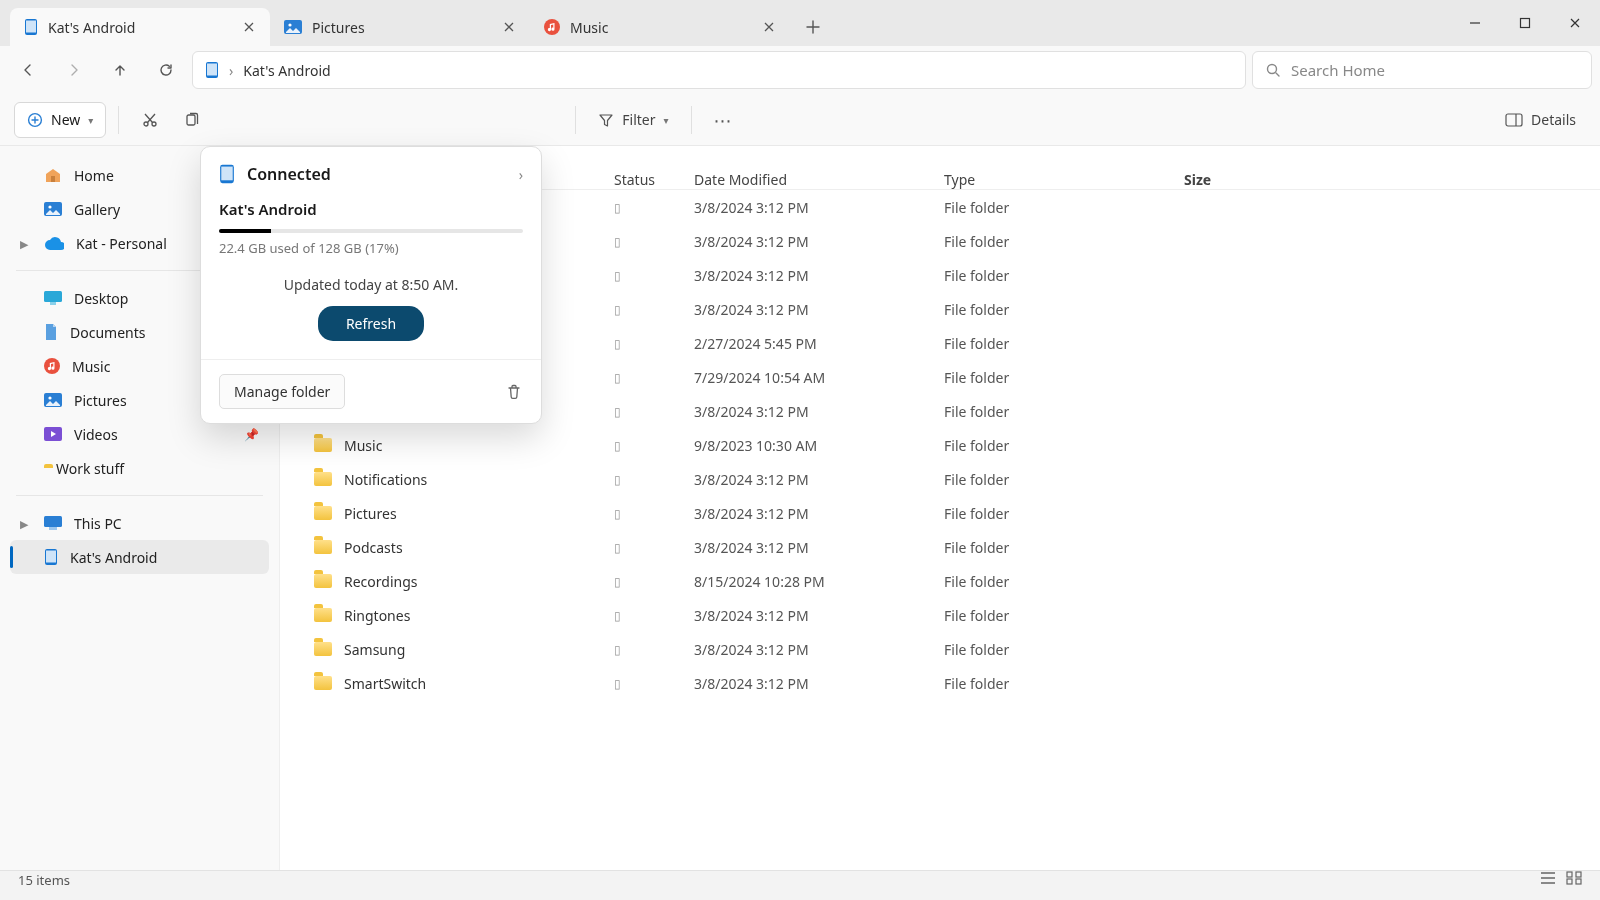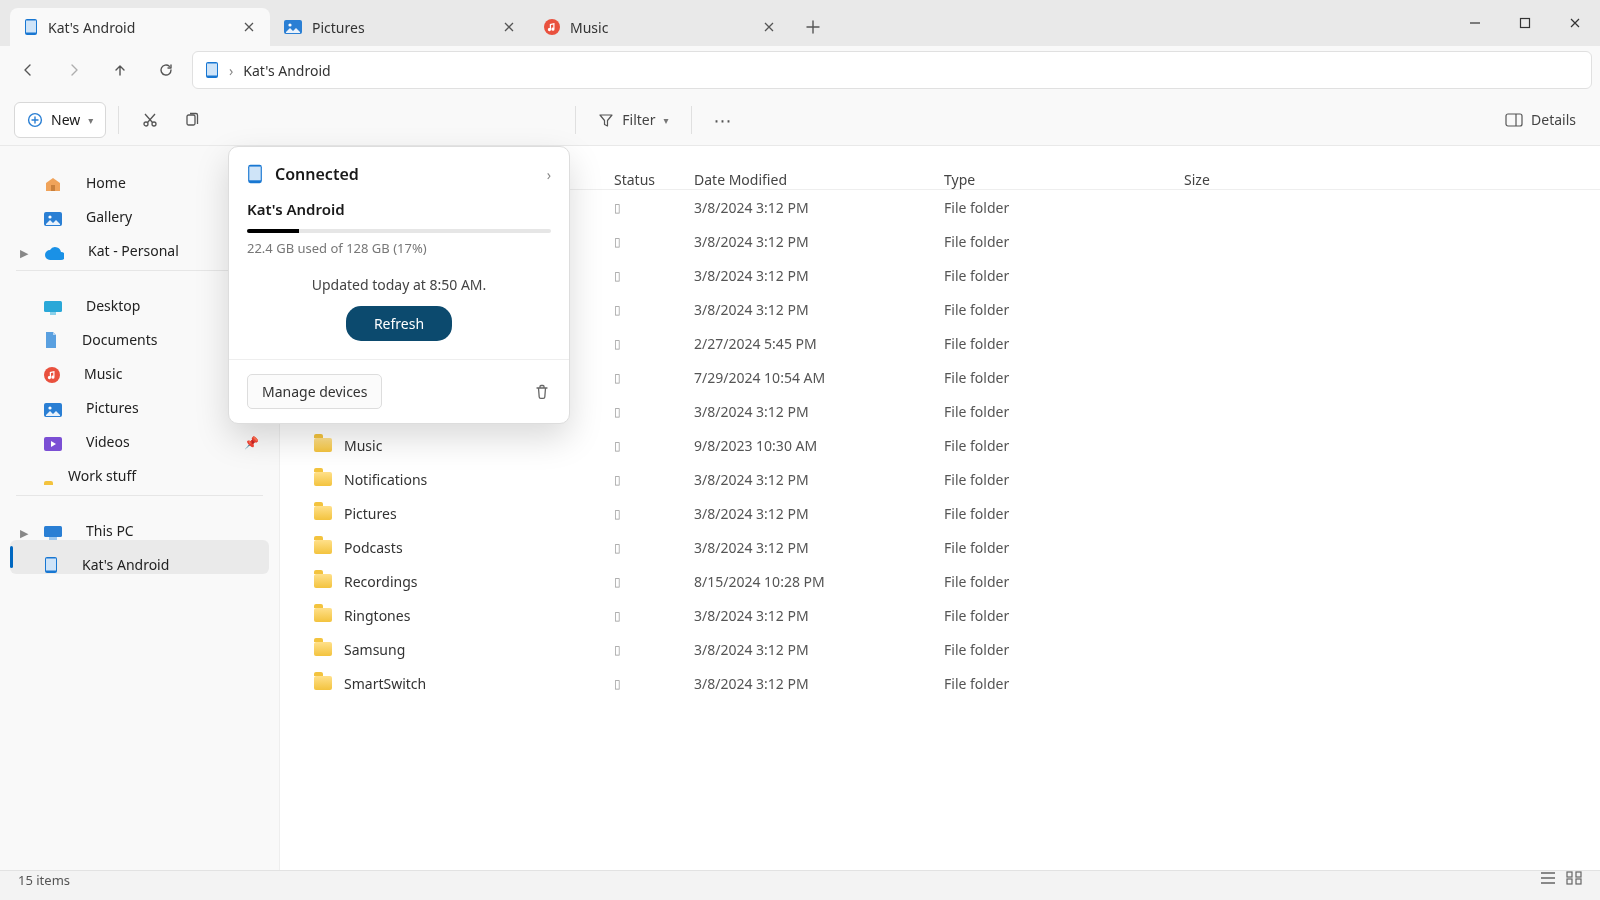--- a/index.html
+++ b/index.html
@@ -26,49 +26,49 @@
   .cmdbar { height: 52px; background:#f9f9f9; display:flex; align-items:center; padding: 0 14px; gap:4px; border-bottom:1px solid #e9e9e9;}
   .cmd-new { height:36px; display:flex; align-items:center; gap:8px; padding:0 12px; border:1px solid #d8d8d8; border-radius:6px; background:#fff;justify-content:space-between;}
   .cmd-icon { width:38px; height:36px; display:flex; align-items:center; justify-content:center; color:#555; border-radius:6px;}
   .cmd-sep { width:1px; height:28px; background:#e0e0e0; margin:0 8px;}
   .cmd-filter { display:flex; align-items:center; gap:8px; padding:0 10px; height:36px; color:#444;}
   .cmd-details { margin-left:auto; display:flex; align-items:center; gap:8px; padding:0 10px; height:36px; color:#444;}
 
   
   .body { position: relative; display:flex; height: calc(900px - 46px - 48px - 52px - 30px); background:#fff;}
   .sidebar { width: 280px; padding: 12px 10px; background:#f9f9f9; border-right:1px solid #eee; overflow:hidden;}
-  .nav-item { height:34px; display:flex; align-items:flex-end; gap:24px; padding:0 10px 0 34px; border-radius:6px; color:#222; position:relative;}
+  .nav-item { height:34px; display:flex; align-items:center; gap:12px; padding:0 10px 0 34px; border-radius:6px; color:#222; position:relative;}
   .nav-item .chev { position:absolute; left:10px; color:#888; font-size:11px;}
   .nav-item.selected { background: #eaeaea; }
   .accent-bar { position:absolute; left:0; top:6px; bottom:6px; width:3px; background:#0067c0; border-radius:3px;}
   .nav-sep { height:1px; background:#e6e6e6; margin:10px 6px;}
   .pin { margin-left:auto; color:#9a9a9a; font-size:12px;}
 
   
   .list { flex:1; display:flex; flex-direction:column; }
   .cols { height:44px; display:flex; align-items:flex-end; border-bottom:1px solid #eee; color:#444; padding-left: 34px;}
   .col-name   { width: 300px;}
   .col-status { width: 80px;}
   .col-date   { width: 250px;}
   .col-type   { width: 240px;}
-  .col-size   { flex:1;}
+  .col-size   { flex:1;font-weight:bold;}
   .rows { flex:1; overflow:auto;}
   .row { height:34px; display:flex; align-items:center; padding-left:34px; color:#333;}
   .row .col-name { display:flex; align-items:center; gap:12px;}
   .row .col-status { color:#999; font-size:12px;}
   .row .col-date, .row .col-type { color:#555;}
   .folder-icon { width:18px; height:14px; background: linear-gradient(#ffe08a,#f3c33e); border-radius:2px; position:relative;}
   .folder-icon::before { content:""; position:absolute; left:0; top:-4px; width:9px; height:4px; background:#f3c33e; border-radius:2px 2px 0 0;}
 
   
   .footer { height:30px; background:#f3f3f3; border-top:1px solid #e2e2e2; display:flex; align-items:flex-start; padding:0 18px; color:#555; font-size:13px;}
   .footer .view-toggle { margin-left:auto; display:flex; gap:10px;}
 
   
-  .popup { position:absolute; left: 228px; top: 0px; width: 342px; background:#fff; border:1px solid #ddd; border-radius:10px; box-shadow: 0 14px 34px rgba(0,0,0,.15); padding: 0; z-index:50; }
+  .popup { position:absolute; left: 200px; top: 0px; width: 342px; background:#fff; border:1px solid #ddd; border-radius:10px; box-shadow: 0 14px 34px rgba(0,0,0,.15); padding: 0; z-index:50; }
   .popup-head { display:flex; align-items:center; gap:12px; padding:16px 18px 10px;}
   .popup-head .title { font-size:16px; font-weight:600; flex:1;}
   .popup-device { padding: 4px 18px 0;}
   .popup-device .name { font-weight:600; font-size:15px;}
   .popup-progress { height:4px; background:#e6e6e6; border-radius:2px; margin:10px 18px 6px; position:relative; overflow:hidden;}
   .popup-progress .fill { position:absolute; inset:0 auto 0 0; width:17%; background:#000;}
   .popup-storage { color:#777; font-size:13px; padding:0 18px;}
   .popup-updated { text-align:center; color:#444; padding: 18px 18px 12px;}
   .popup-refresh { display:block; margin: 0 auto 18px; background:#0c4a6e; color:#fff; border:none; padding:8px 28px; border-radius:15px; font-size:14px;}
   .popup-footer { border-top:1px solid #eee; padding:14px 18px; display:flex; align-items:center; gap:12px;}
@@ -180,20 +180,29 @@
     <span>
         <svg width="14" height="18" viewBox="0 0 14 18">
           <rect x="1" y="1" width="12" height="16" rx="2" fill="#1877d2"></rect>
           <rect x="2" y="2.5" width="10" height="12" fill="#cfe4f8"></rect>
         </svg>
       </span>
     <span style="color:#888">›</span>
     <span>Kat's Android</span>
   </div>
 
+  <div class="searchbox">
+    <span>
+        <svg width="16" height="16" viewBox="0 0 16 16">
+          <circle cx="7" cy="7" r="4.5" stroke="#888" stroke-width="1.4" fill="none"></circle>
+          <path d="M11 11l3 3" stroke="#888" stroke-width="1.4" stroke-linecap="round"></path>
+        </svg>
+      </span>
+    <input placeholder="Search Home" style="">
+  </div>
 </div>
 
 <div class="cmdbar">
   <div class="cmd-new">
     <span>
         <svg width="16" height="16" viewBox="0 0 16 16">
           <circle cx="8" cy="8" r="6.4" stroke="#2a7fd4" stroke-width="1.4" fill="none"></circle>
           <path d="M8 5v6M5 8h6" stroke="#2a7fd4" stroke-width="1.4" stroke-linecap="round"></path>
         </svg>
       </span>
@@ -529,21 +538,21 @@
     <div class="popup-device">
       <div class="name">Kat's Android</div>
     </div>
     <div class="popup-progress">
       <div class="fill" id="storage-fill" style="width: 17%;"></div>
     </div>
     <div class="popup-storage">22.4 GB used of 128 GB (17%)</div>
     <div class="popup-updated">Updated today at 8:50 AM.</div>
     <button class="popup-refresh">Refresh</button>
     <div class="popup-footer">
-      <button class="manage-btn">Manage devices</button>
+      <button class="manage-btn">Manage folder</button>
       <span style="flex:1"></span>
       <span>
           <svg width="18" height="18" viewBox="0 0 18 18">
             <path d="M4 5h10M7 5V3.5A1 1 0 0 1 8 2.5h2a1 1 0 0 1 1 1V5M5.5 5l.7 9a1.5 1.5 0 0 0 1.5 1.4h2.6a1.5 1.5 0 0 0 1.5-1.4l.7-9" stroke="#666" stroke-width="1.3" fill="none" stroke-linecap="round"></path>
           </svg>
         </span>
     </div>
   </div>
 
 </div>

